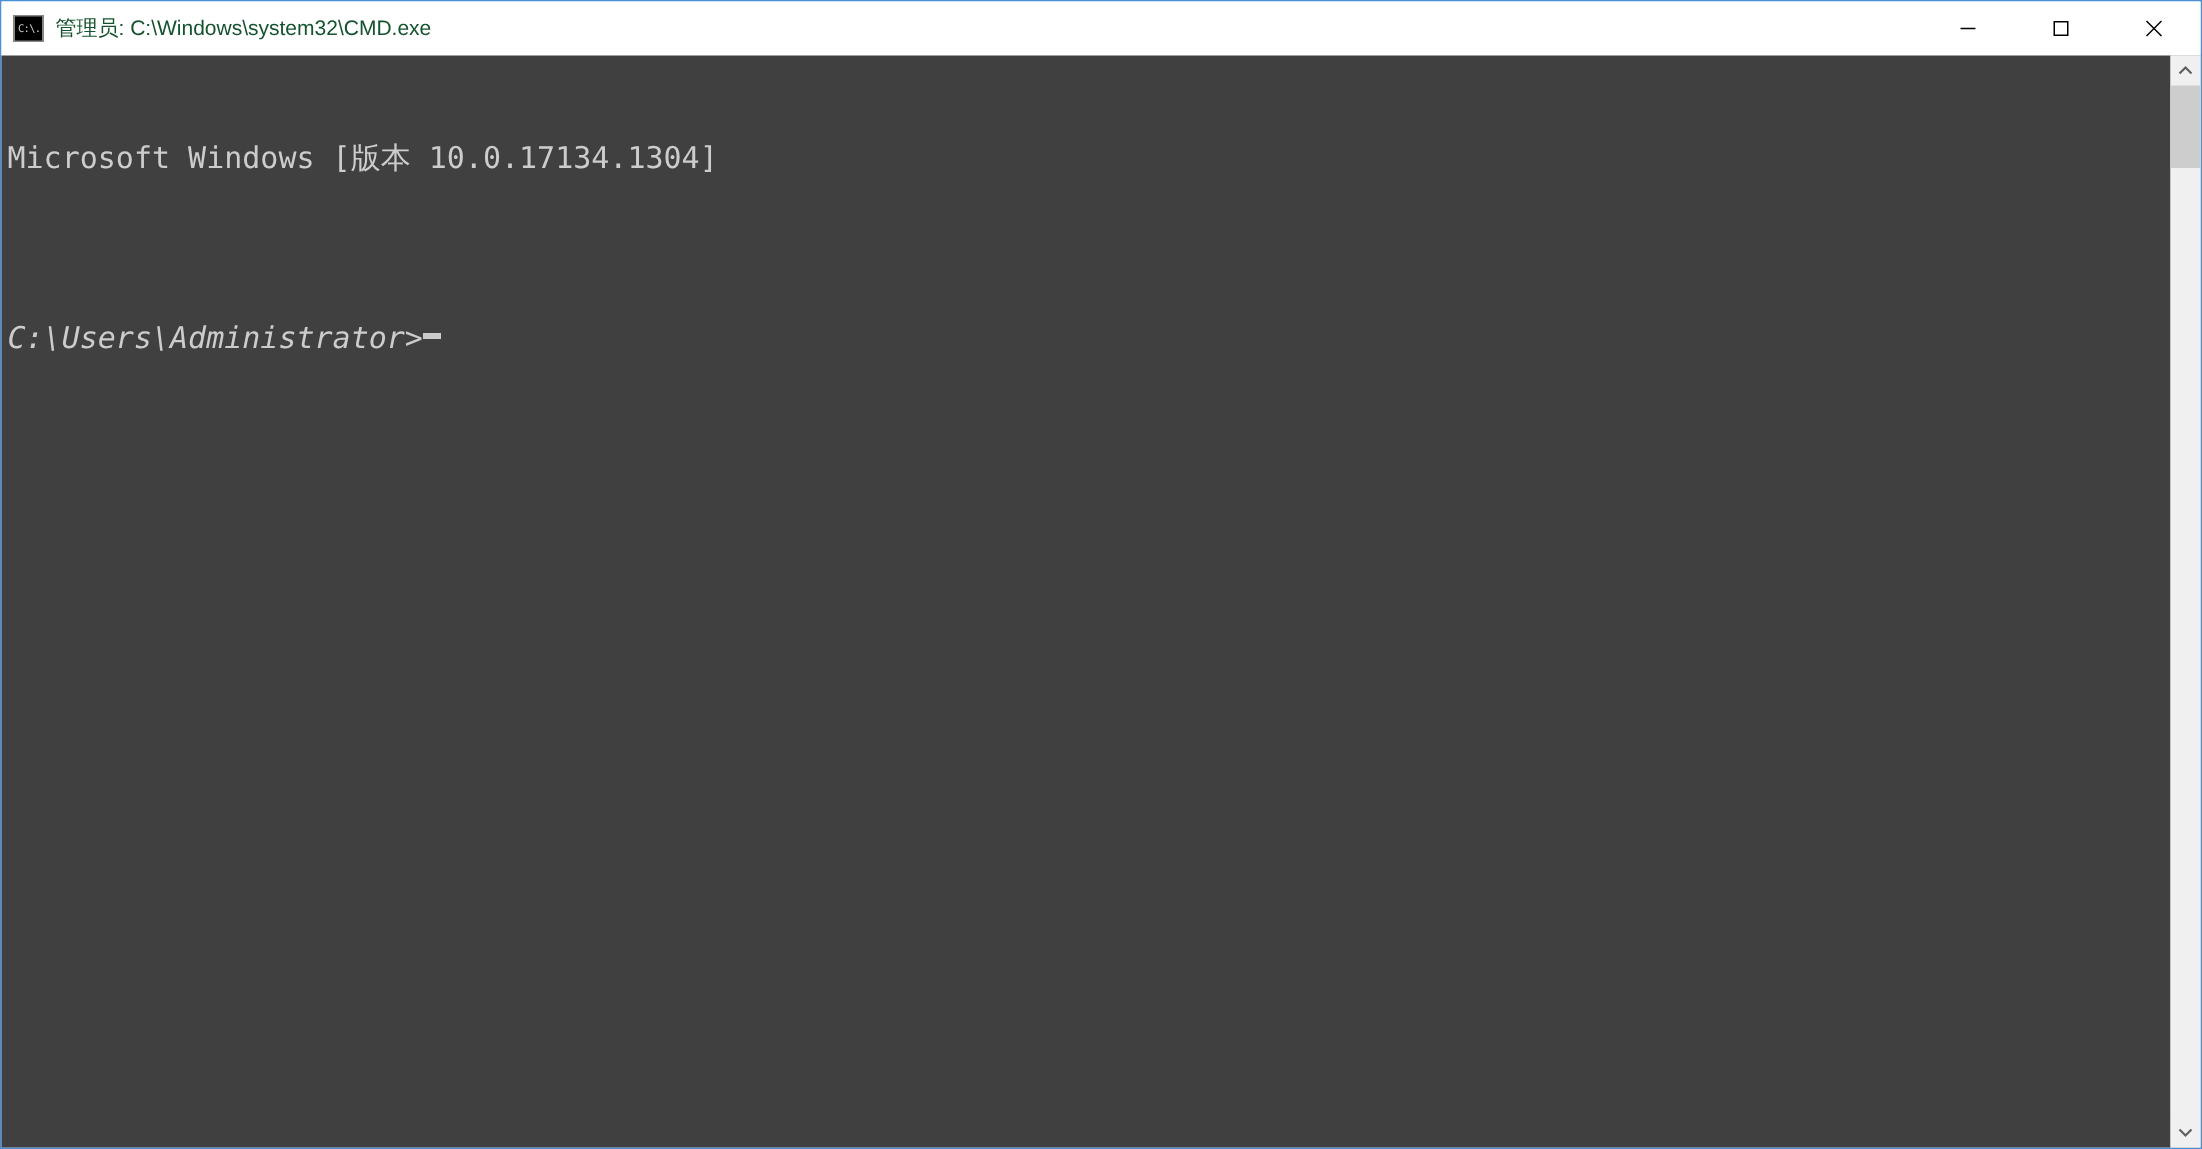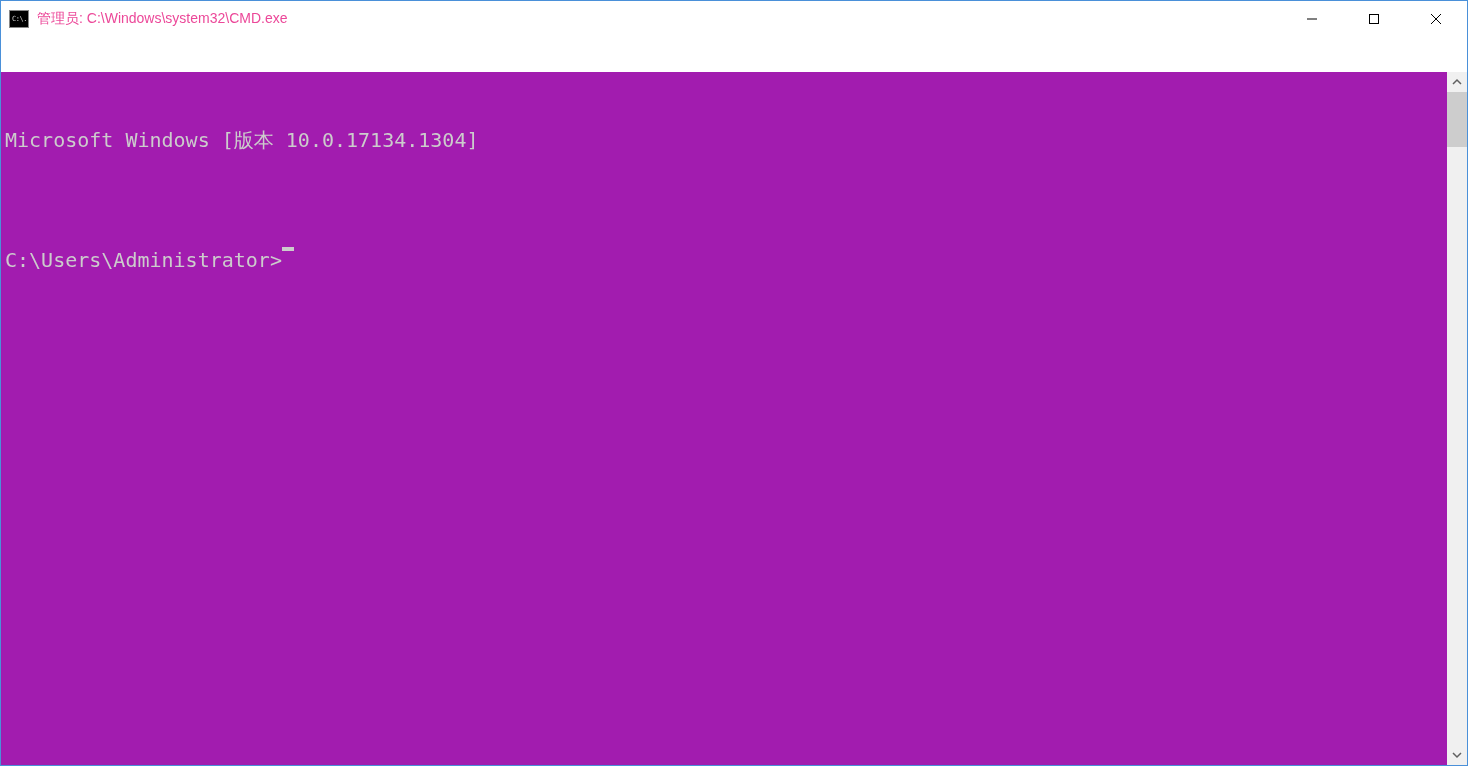--- a/index.html
+++ b/index.html
@@ -44,21 +44,21 @@
     }
     .app-icon-text {
       color: #cccccc;
       font-size: 7px;
       font-family: "Consolas", monospace;
       letter-spacing: -0.5px;
       line-height: 1;
     }
     .title-text {
       font-size: 14px;
-      color: #ec4899;
+      color: #14532d;
       flex: 1;
     }
     .window-controls {
       display: flex;
       height: 100%;
     }
     .control-btn {
       width: 62px;
       height: 100%;
       display: flex;
@@ -67,41 +67,41 @@
       background: transparent;
       border: none;
       cursor: pointer;
     }
     .control-btn svg {
       width: 12px;
       height: 12px;
     }
     .terminal-body {
       flex: 1;
-      background: #a21caf;
+      background: #404040;
       display: flex;
       position: relative;
-      margin-top: 35px;
     }
     .terminal-content {
       flex: 1;
       padding: 8px 4px 4px 4px;
       font-family: "NSimSun", "SimSun", "Consolas", monospace;
       font-size: 20px;
       color: #cccccc;
       line-height: 1.2;
       white-space: pre;
       overflow: hidden;
     }
     .terminal-line {
       display: block;
     }
     .prompt-line {
       display: flex;
-      align-items: flex-start;
+      align-items: center;
+      font-style: italic;
     }
     .cursor {
       display: inline-block;
       width: 12px;
       height: 4px;
       background: #cccccc;
       margin-left: 0px;
       vertical-align: bottom;
       position: relative;
       top: -1px;

